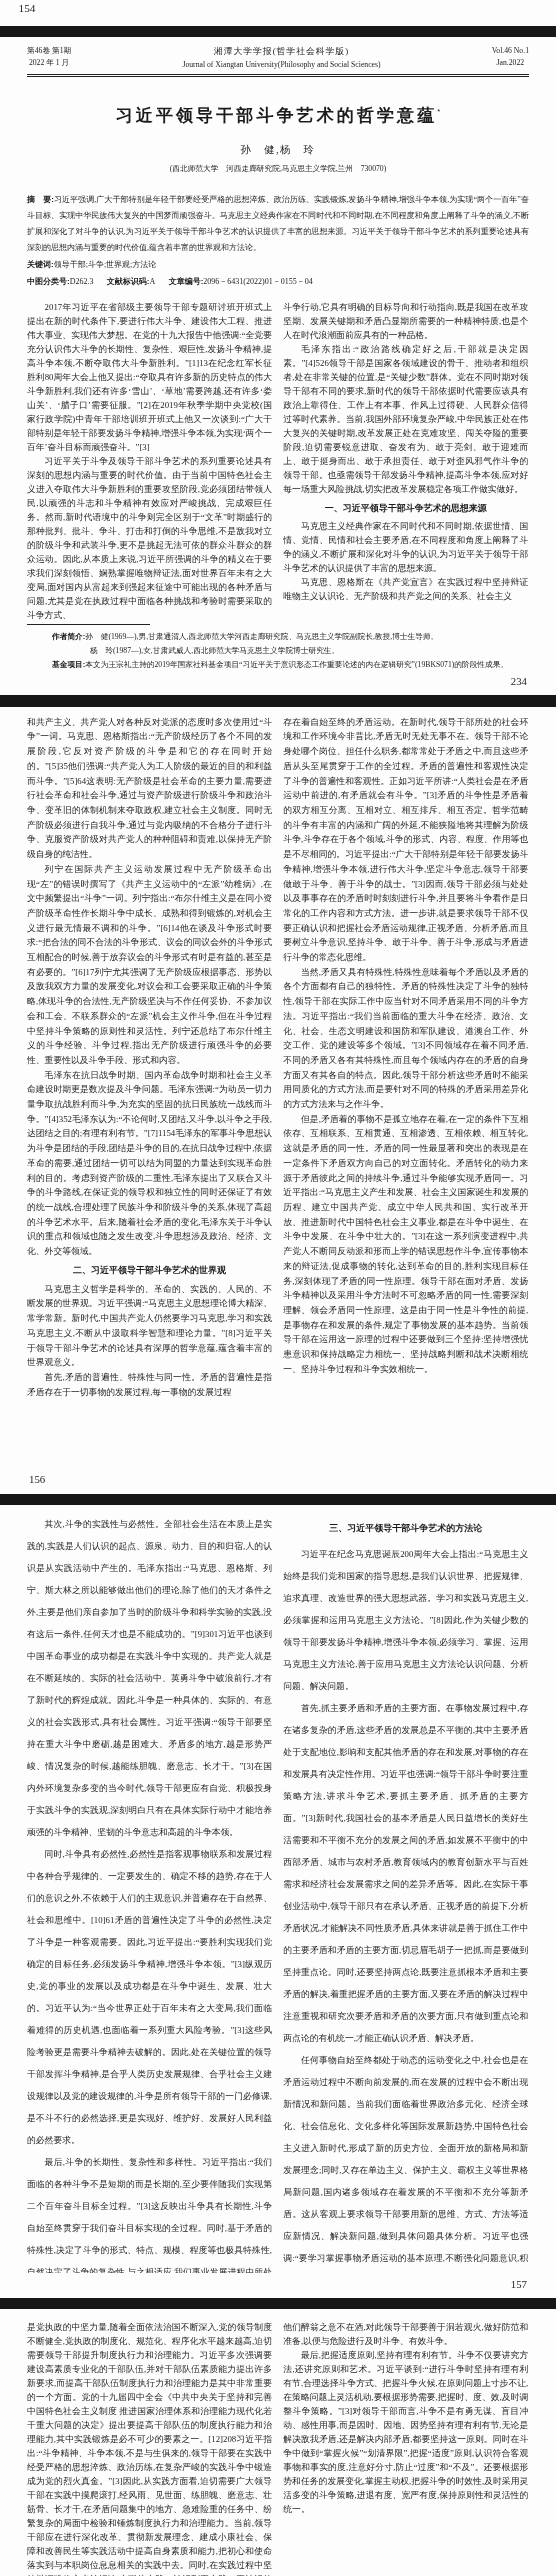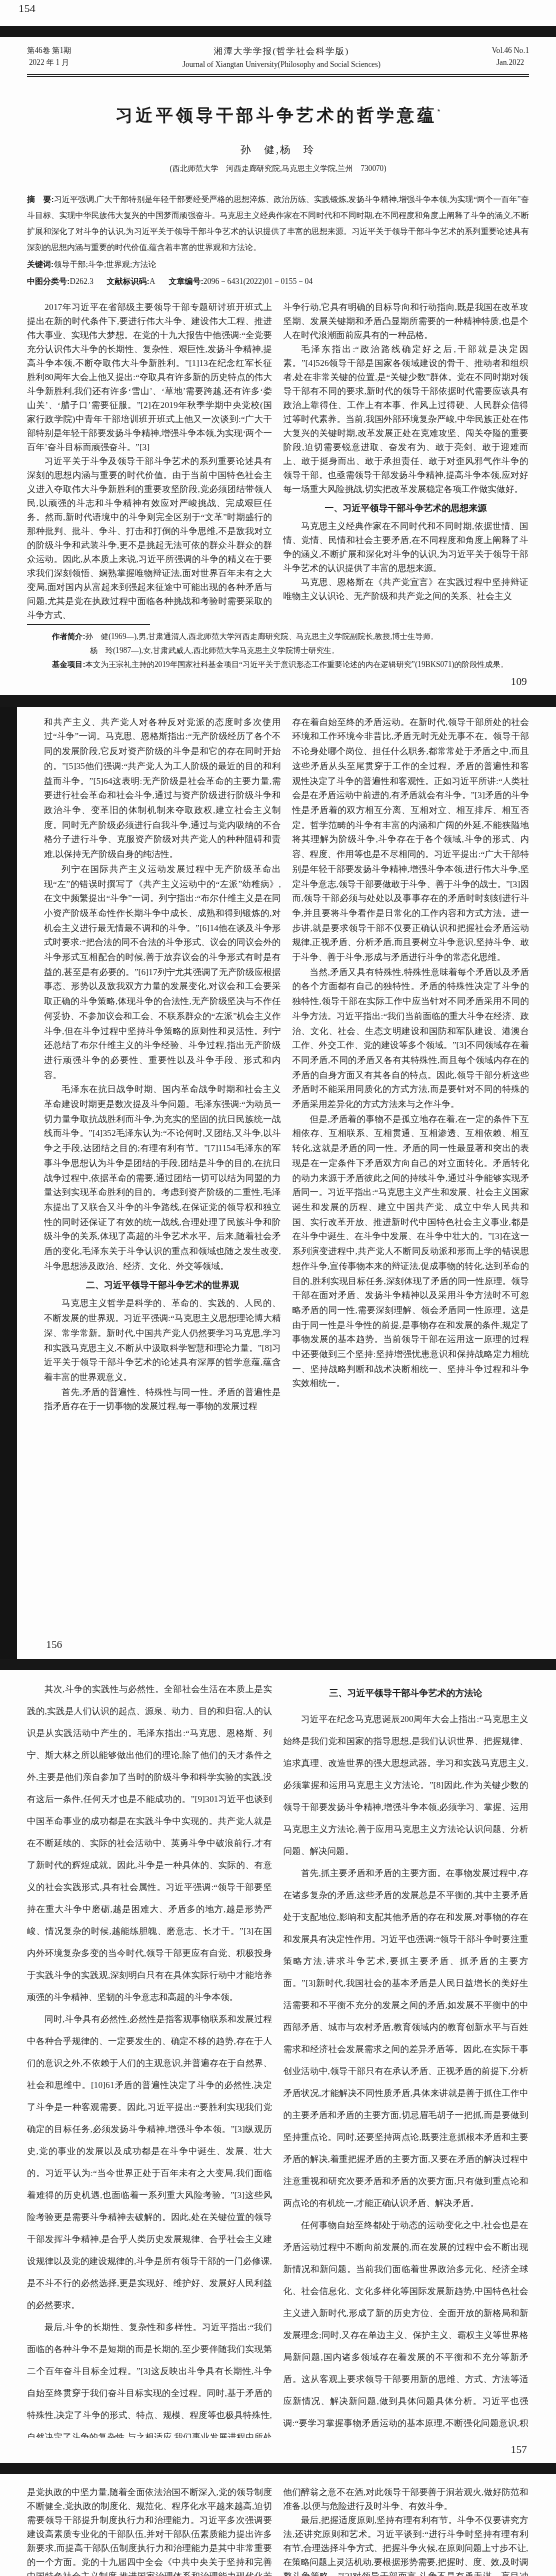--- a/index.html
+++ b/index.html
@@ -16,21 +16,21 @@
   .pnum-154 { position:absolute; left:18.5px; top:2.1px; font-size:11.3px; }
 
   .page {
     background:#fdfdfd;
     position:relative;
     box-sizing:border-box;
     padding:0 27px;
     overflow:hidden;
   }
   .p155 { height:658px; }
-  .p156 { height:952px;margin-left:17px; }
+  .p156 { height:787px; }
   .p157 { height:793px; }
   .p158 { height:803px; }
 
   
   .jheader { display:flex; justify-content:space-between; align-items:center; padding-top:8.2px; }
   .jh-side { text-align:center; font-size:7.7px; line-height:1.55; white-space:nowrap; }
   .jh-center { text-align:center; }
   .jt-cn { font-size:8.8px; letter-spacing:1px; }
   .jt-en { font-size:7.7px; margin-top:1.5px; }
   .double-rule { margin-top:4.6px; border-top:1px solid #222; border-bottom:0.5px solid #222; height:1.5px; }
@@ -125,21 +125,21 @@
         <p class="para">马克思、恩格斯在《共产党宣言》在实践过程中坚持辩证唯物主义认识论、无产阶级和共产党之间的关系、社会主义</p>
       </div>
     </div>
 
     <div class="footnote">
       <div class="fn-rule"></div>
       <p class="fn ind1"><span class="lbl">作者简介:</span><span>孙　健(1969—),男,甘肃通渭人,西北师范大学河西走廊研究院、马克思主义学院副院长,教授,博士生导师。</span></p>
       <p class="fn ind2"><span>杨　玲(1987—),女,甘肃武威人,西北师范大学马克思主义学院博士研究生。</span></p>
       <p class="fn fund"><span class="lbl">基金项目:</span><span>本文为王宗礼主持的2019年国家社科基金项目“习近平关于意识形态工作重要论述的内在逻辑研究”(19BKS071)的阶段性成果。</span></p>
     </div>
-    <div class="pnum pr">109</div>
+    <div class="pnum pr">234</div>
   </div>
 
   <div class="bar"></div>
 
   <div class="page p156">
     <div class="cols">
       <div class="col">
         <p class="para noind">和共产主义、共产党人对各种反对党派的态度时多次使用过“斗争”一词。马克思、恩格斯指出:“无产阶级经历了各个不同的发展阶段,它反对资产阶级的斗争是和它的存在同时开始的。”[5]35他们强调:“共产党人为工人阶级的最近的目的和利益而斗争。”[5]64这表明:无产阶级是社会革命的主要力量,需要进行社会革命和社会斗争,通过与资产阶级进行阶级斗争和政治斗争、变革旧的体制机制来夺取政权,建立社会主义制度。同时无产阶级必须进行自我斗争,通过与党内吸纳的不合格分子进行斗争、克服资产阶级对共产党人的种种阻碍和责难,以保持无产阶级自身的纯洁性。</p>
         <p class="para">列宁在国际共产主义运动发展过程中无产阶级革命出现“左”的错误时撰写了《共产主义运动中的“左派”幼稚病》,在文中频繁提出“斗争”一词。列宁指出:“布尔什维主义是在同小资产阶级革命性作长期斗争中成长、成熟和得到锻炼的,对机会主义进行最无情最不调和的斗争。”[6]14他在谈及斗争形式时要求:“把合法的同不合法的斗争形式、议会的同议会外的斗争形式互相配合的时候,善于放弃议会的斗争形式有时是有益的,甚至是有必要的。”[6]17列宁尤其强调了无产阶级应根据事态、形势以及敌我双方力量的发展变化,对议会和工会要采取正确的斗争策略,体现斗争的合法性,无产阶级坚决与不作任何妥协、不参加议会和工会、不联系群众的“左派”机会主义作斗争,但在斗争过程中坚持斗争策略的原则性和灵活性。列宁还总结了布尔什维主义的斗争经验、斗争过程,指出无产阶级进行顽强斗争的必要性、重要性以及斗争手段、形式和内容。</p>
         <p class="para">毛泽东在抗日战争时期、国内革命战争时期和社会主义革命建设时期更是数次提及斗争问题。毛泽东强调:“为动员一切力量争取抗战胜利而斗争,为充实的坚固的抗日民族统一战线而斗争。”[4]352毛泽东认为:“不论何时,又团结,又斗争,以斗争之手段,达团结之目的;有理有利有节。”[7]1154毛泽东的军事斗争思想认为斗争是团结的手段,团结是斗争的目的,在抗日战争过程中,依据革命的需要,通过团结一切可以结为同盟的力量达到实现革命胜利的目的。考虑到资产阶级的二重性,毛泽东提出了又联合又斗争的斗争路线,在保证党的领导权和独立性的同时还保证了有效的统一战线,合理处理了民族斗争和阶级斗争的关系,体现了高超的斗争艺术水平。后来,随着社会矛盾的变化,毛泽东关于斗争认识的重点和领域也随之发生改变,斗争思想涉及政治、经济、文化、外交等领域。</p>

